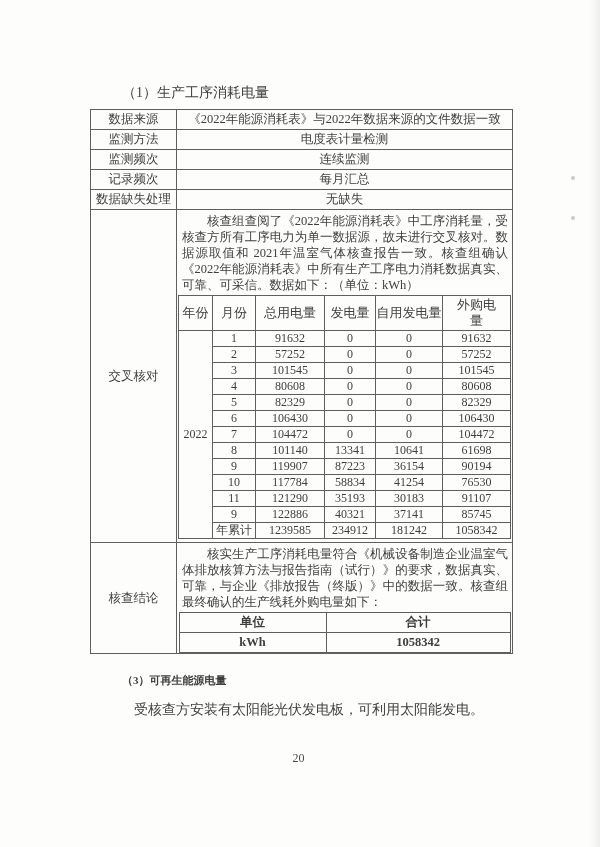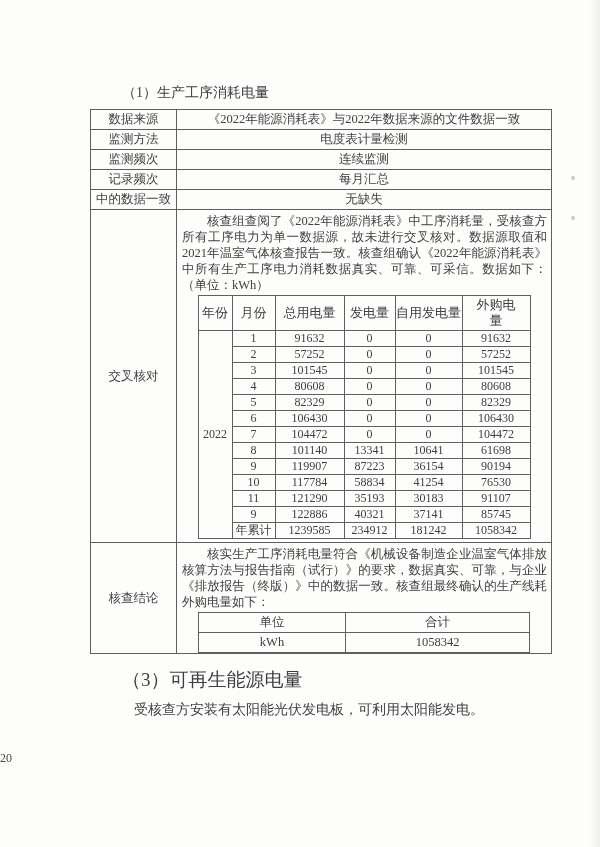--- a/index.html
+++ b/index.html
@@ -18,21 +18,21 @@
     position:absolute;width:4px;height:4px;border-radius:50%;
     background:rgba(110,110,110,0.35);filter:blur(0.7px);
   }
   .content{position:absolute;left:90px;top:84px;width:423px;}
   .section-heading{
     font-size:16px;font-weight:bold;line-height:20px;
     margin:0 0 14px 4px;letter-spacing:0.3px;
   }
   .sub-heading{font-size:14px;line-height:18px;margin:0 0 7px 32px;}
 
-  table.outer{border-collapse:collapse;width:462px;table-layout:fixed;padding-left:16px;}
+  table.outer{border-collapse:collapse;width:423px;table-layout:fixed;padding-left:16px;}
   table.outer td{border:1px solid #5f5f5f;}
   col.c-lbl{width:86px;}
   td.lbl{text-align:center;font-size:12.5px;vertical-align:middle;padding:0;}
   td.val{text-align:center;font-size:12.5px;height:19px;line-height:19px;padding:0;}
   td.big{padding:0;vertical-align:top;margin-left:28px;}
 
   .cell-para{
     font-size:12.5px;line-height:16px;text-align:justify;
     margin:3px 4px 2px 5px;text-indent:2em;
   }
@@ -44,28 +44,28 @@
     border:1px solid #5f5f5f;text-align:center;font-weight:normal;padding:0;
   }
   table.monthly th{font-size:13px;height:34px;line-height:16px;vertical-align:middle;}
   table.monthly th.pad{padding:0 8px;}
   table.monthly td{font-size:12px;height:15px;line-height:15px;}
   td.year-cell{font-size:12px;}
 
   table.summary{border-collapse:collapse;width:332px;margin:0 auto 0 auto;table-layout:fixed;}
   table.summary td{
     border:1px solid #5f5f5f;text-align:center;
-    font-size:12.5px;height:19px;line-height:19px;padding:0;
+    font-size:12.5px;height:19px;line-height:19px;padding:0;font-weight:bold;
   }
   col.c-unit{width:147px;}
 
-  .renewable-heading{font-size:19px;line-height:18px;margin:17px 0 12px 32px;}
+  .renewable-heading{font-size:11px;line-height:18px;margin:17px 0 12px 32px;font-weight:bold;}
   .renewable-text{font-size:14px;line-height:18px;margin:0 0 0 44px;}
   .page-number{
-    position:absolute;top:751px;left:0;width:597px;
+    position:absolute;top:751px;left:0;width:597px;text-align:center;
     font-size:12px;color:#4a4a4a;
   }
 </style>
 </head>
 <body>
 
 <div class="page-edge-right"></div>
 <div class="artifact-dot" style="left:571px;top:176px;"></div>
 <div class="artifact-dot" style="left:571px;top:216px;"></div>
 
@@ -89,21 +89,21 @@
       </tr>
       <tr>
         <td class="lbl">监测频次</td>
         <td class="val">连续监测</td>
       </tr>
       <tr>
         <td class="lbl">记录频次</td>
         <td class="val">每月汇总</td>
       </tr>
       <tr>
-        <td class="lbl">中的数据一致</td>
+        <td class="lbl">数据缺失处理</td>
         <td class="val">无缺失</td>
       </tr>
 
       <tr>
         <td class="lbl">交叉核对</td>
         <td class="big">
           <div class="cell-para">核查组查阅了《2022年能源消耗表》中工序消耗量，受核查方所有工序电力为单一数据源，故未进行交叉核对。数据源取值和 2021年温室气体核查报告一致。核查组确认《2022年能源消耗表》中所有生产工序电力消耗数据真实、可靠、可采信。数据如下：（单位：kWh）</div>
           <table class="monthly">
             <colgroup>
               <col style="width:34px">

